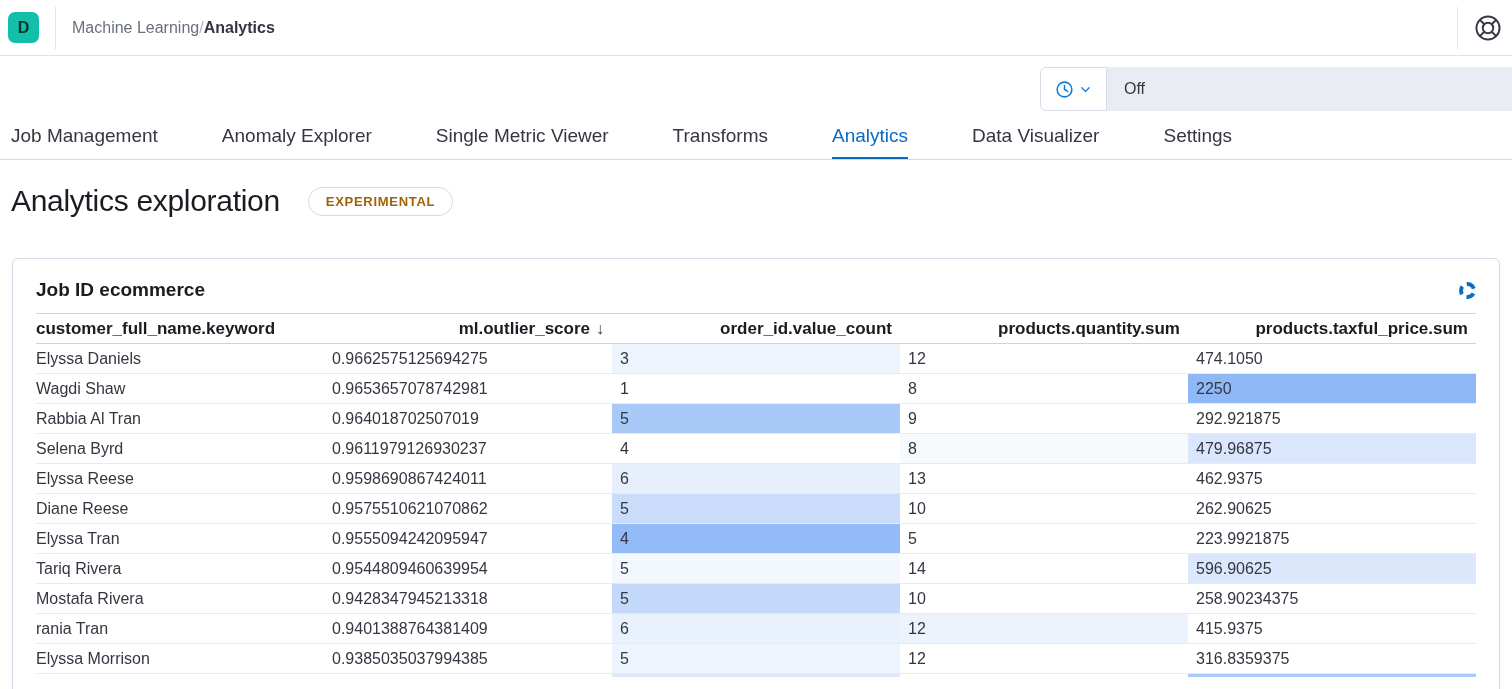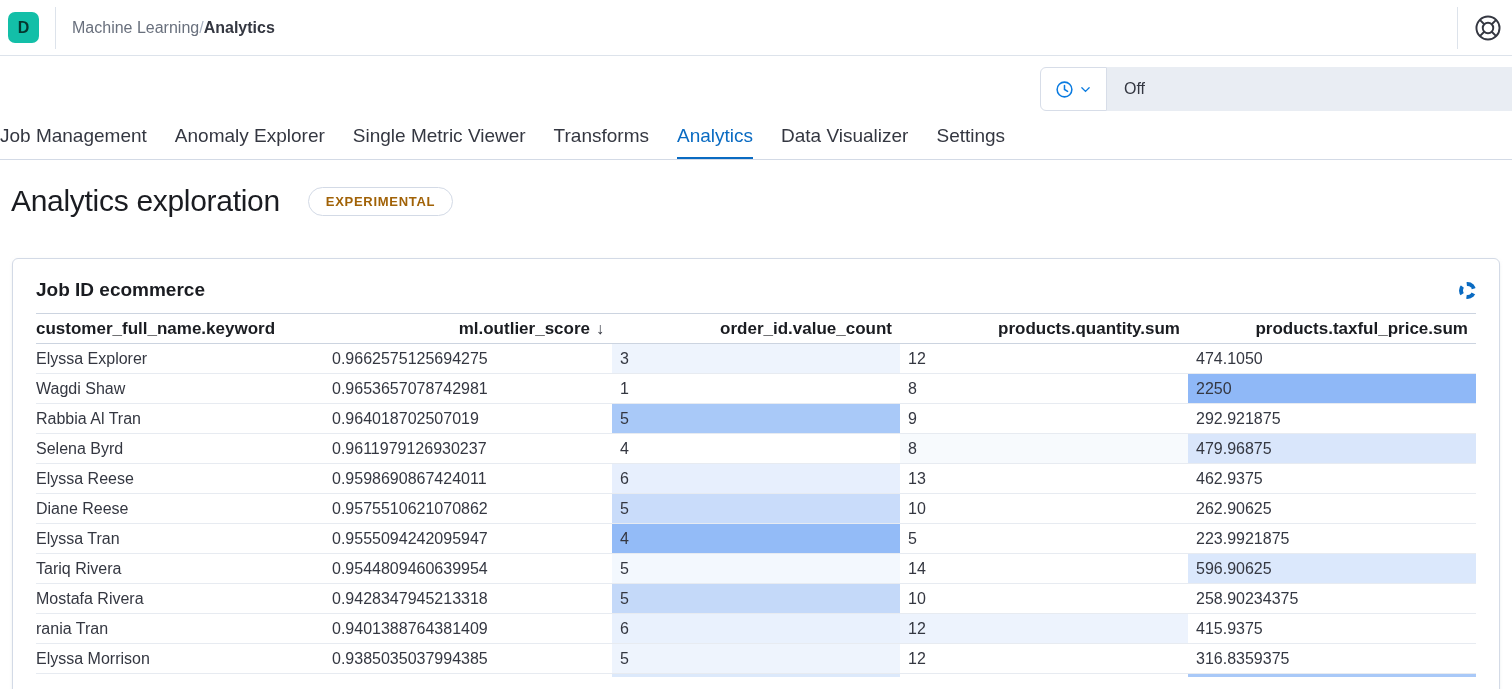--- a/index.html
+++ b/index.html
@@ -61,21 +61,22 @@
     background: #e9edf3;
     display: flex; align-items: center;
     padding-left: 17px;
     font-size: 16px; color: #343741;
     cursor: pointer;
   }
 
   
   .tabs-bar {
     height: 47px;
-    display: flex; gap: 28px;
+    display: flex; gap: 64px;
+    padding-left: 11px;
     border-bottom: 1px solid #d3dae6;
     background: #fff;
   }
   .tab {
     display: flex; align-items: center;
     height: 100%;
     font-size: 19px;
     color: #343741;
     cursor: pointer;
     white-space: nowrap;
@@ -225,21 +226,21 @@
         <th>
           <span>products.quantity.sum</span>
         </th>
         <th>
           <span>products.taxful_price.sum</span>
         </th>
       </tr>
     </thead>
     <tbody>
         <tr>
-          <td>Elyssa Explorer</td>
+          <td>Elyssa Daniels</td>
           <td>0.9662575125694275</td>
           <td style="background: rgb(238, 244, 253);">3</td>
           <td>12</td>
           <td>474.1050</td>
         </tr>
         <tr>
           <td>Wagdi Shaw</td>
           <td>0.9653657078742981</td>
           <td>1</td>
           <td>8</td>

